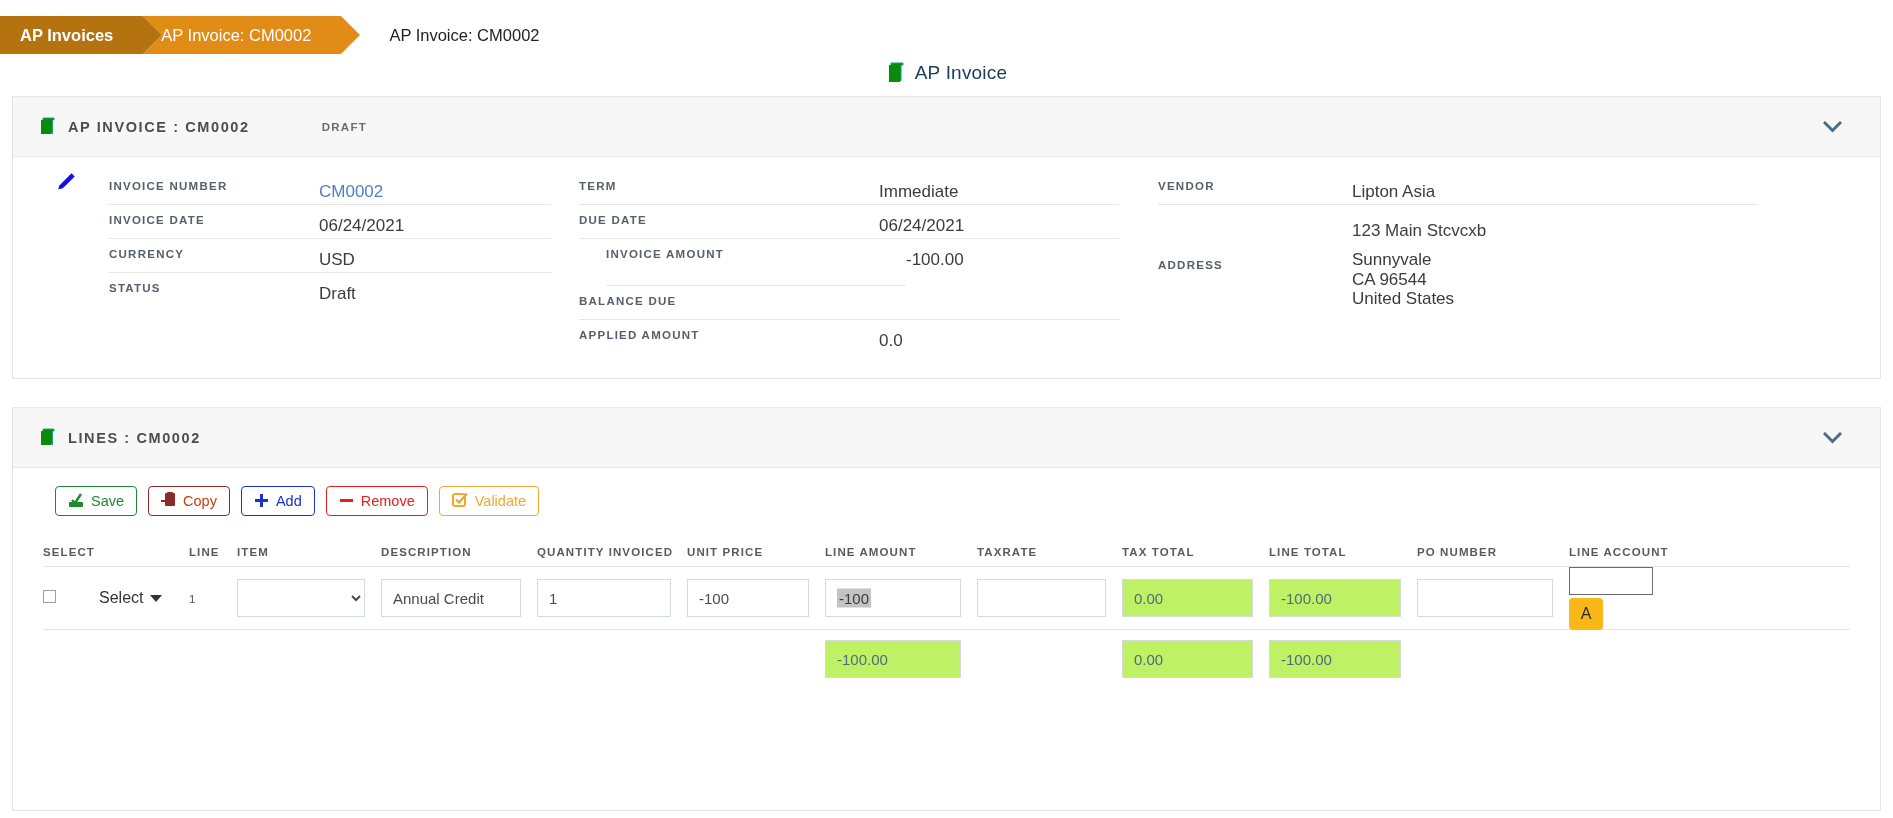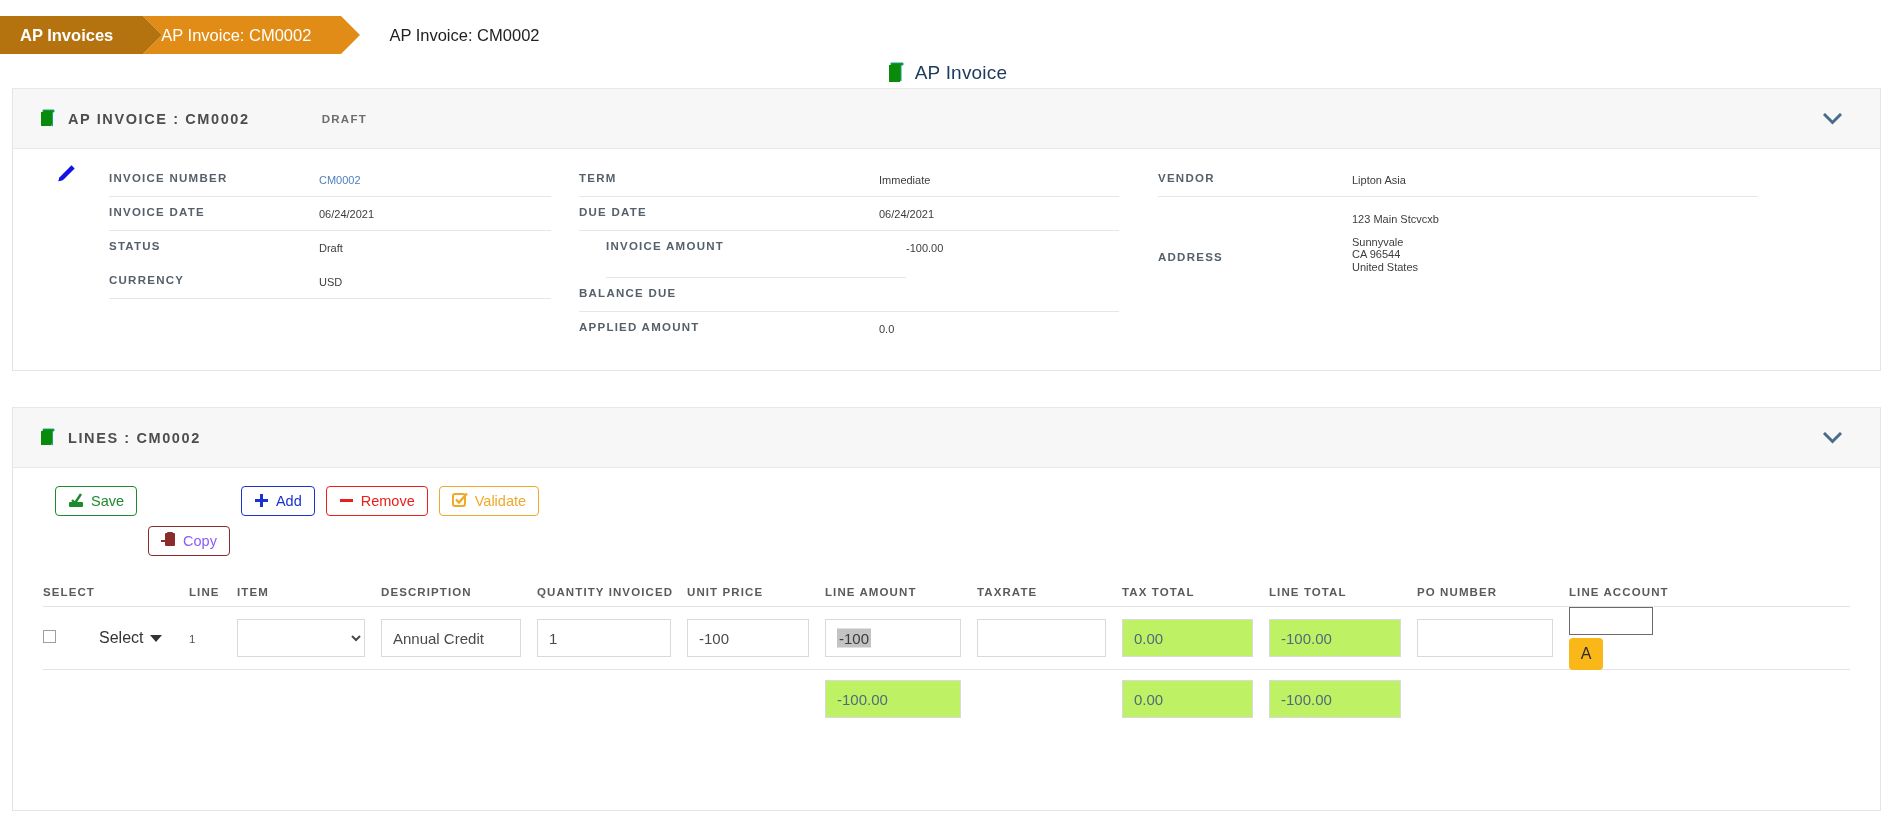--- a/index.html
+++ b/index.html
@@ -124,21 +124,21 @@
   .frow.nb { border-bottom: none; }
   .flabel {
     font-size: 11.5px; font-weight: bold; color: #55606b;
     letter-spacing: 1.25px; white-space: nowrap;
     padding-top: 2px;
   }
   .col-1 .flabel { width: 210px; }
   .col-2 .flabel { width: 300px; }
   .col-3 .flabel { width: 194px; }
   .fval {
-    font-size: 11px; color: #3c3c3c; line-height: 1.14;
+    font-size: 17px; color: #3c3c3c; line-height: 1.14;
     padding-top: 4px;
   }
   .fval a { color: #4f7fc0; text-decoration: none; }
   .fval .addr-line { display:block; }
   .fval .addr-gap { display:block; height: 10px; }
 
   
   .frow.split { border-bottom: none; position: relative; }
   .frow.split .lbl-wrap {
     width: 300px; border-bottom: 1px solid #e6e6e6;
@@ -154,21 +154,21 @@
   }
   .btn {
     display: inline-flex; align-items: center; gap: 7px;
     height: 30px; padding: 0 12px;
     background: #ffffff;
     border: 1px solid; border-radius: 4px;
     font-size: 14.5px; cursor: pointer;
     white-space: nowrap;
   }
   .btn-save    { color:#1e8a2e; border-color:#1e8a2e; }
-  .btn-copy    { color:#8b5cf6; border-color:#8c2b2b;margin-top:40px; }
+  .btn-copy    { color:#c2410c; border-color:#8c2b2b; }
   .btn-add     { color:#1a32cf; border-color:#1a32cf; }
   .btn-remove  { color:#e8201a; border-color:#e8201a; }
   .btn-validate{ color:#f0a92a; border-color:#f0a92a; }
   .btn .gl { font-size: 15px; line-height: 1; display:inline-block; }
 
   
   .lines-table {
     margin-top: 16px;
     width: 100%;
     position: relative;
@@ -281,21 +281,21 @@
 <div class="page-title-row">
   <span class="bookicon">
     <svg width="20" height="22" viewBox="0 0 20 22">
       <path d="M5 1 h12 v2 h-2 v16 l-2 -1.6 -2 1.6 v-2 h-6 z" fill="#0a8a0a" stroke="#17a07a" stroke-width="1"></path>
       <rect x="3" y="3" width="11" height="17" fill="#0a8a0a"></rect>
     </svg>
   </span>
   <span class="page-title-text">AP Invoice</span>
 </div>
 
-<div class="card" style="top:88px; height:283px;">
+<div class="card" style="top:96px; height:283px;">
   <div class="card-header">
     <span class="bookicon">
       <svg width="17" height="19" viewBox="0 0 17 19">
         <path d="M4 1 h11 v2 h-1.5 v14 l-1.7 -1.4 -1.7 1.4 v-1.5 h-6.1 z" fill="#0a8a0a" stroke="#17a07a" stroke-width="0.9"></path>
         <rect x="2" y="3" width="10" height="14" fill="#0a8a0a"></rect>
       </svg>
     </span>
     <span class="card-title">AP INVOICE : CM0002</span>
     <span class="card-status">DRAFT</span>
     <span class="chevron">
@@ -319,27 +319,27 @@
         <div class="frow">
           <div class="flabel">INVOICE NUMBER</div>
           <div class="fval">
             <a href="#">CM0002</a>
           </div>
         </div>
         <div class="frow">
           <div class="flabel">INVOICE DATE</div>
           <div class="fval">06/24/2021</div>
         </div>
+        <div class="frow">
+          <div class="flabel">CURRENCY</div>
+          <div class="fval">USD</div>
+        </div>
         <div class="frow nb">
           <div class="flabel">STATUS</div>
           <div class="fval">Draft</div>
-        </div>
-        <div class="frow">
-          <div class="flabel">CURRENCY</div>
-          <div class="fval">USD</div>
         </div>
       </div>
 
       <div class="col col-2">
         <div class="frow">
           <div class="flabel">TERM</div>
           <div class="fval">Immediate</div>
         </div>
         <div class="frow">
           <div class="flabel">DUE DATE</div>

